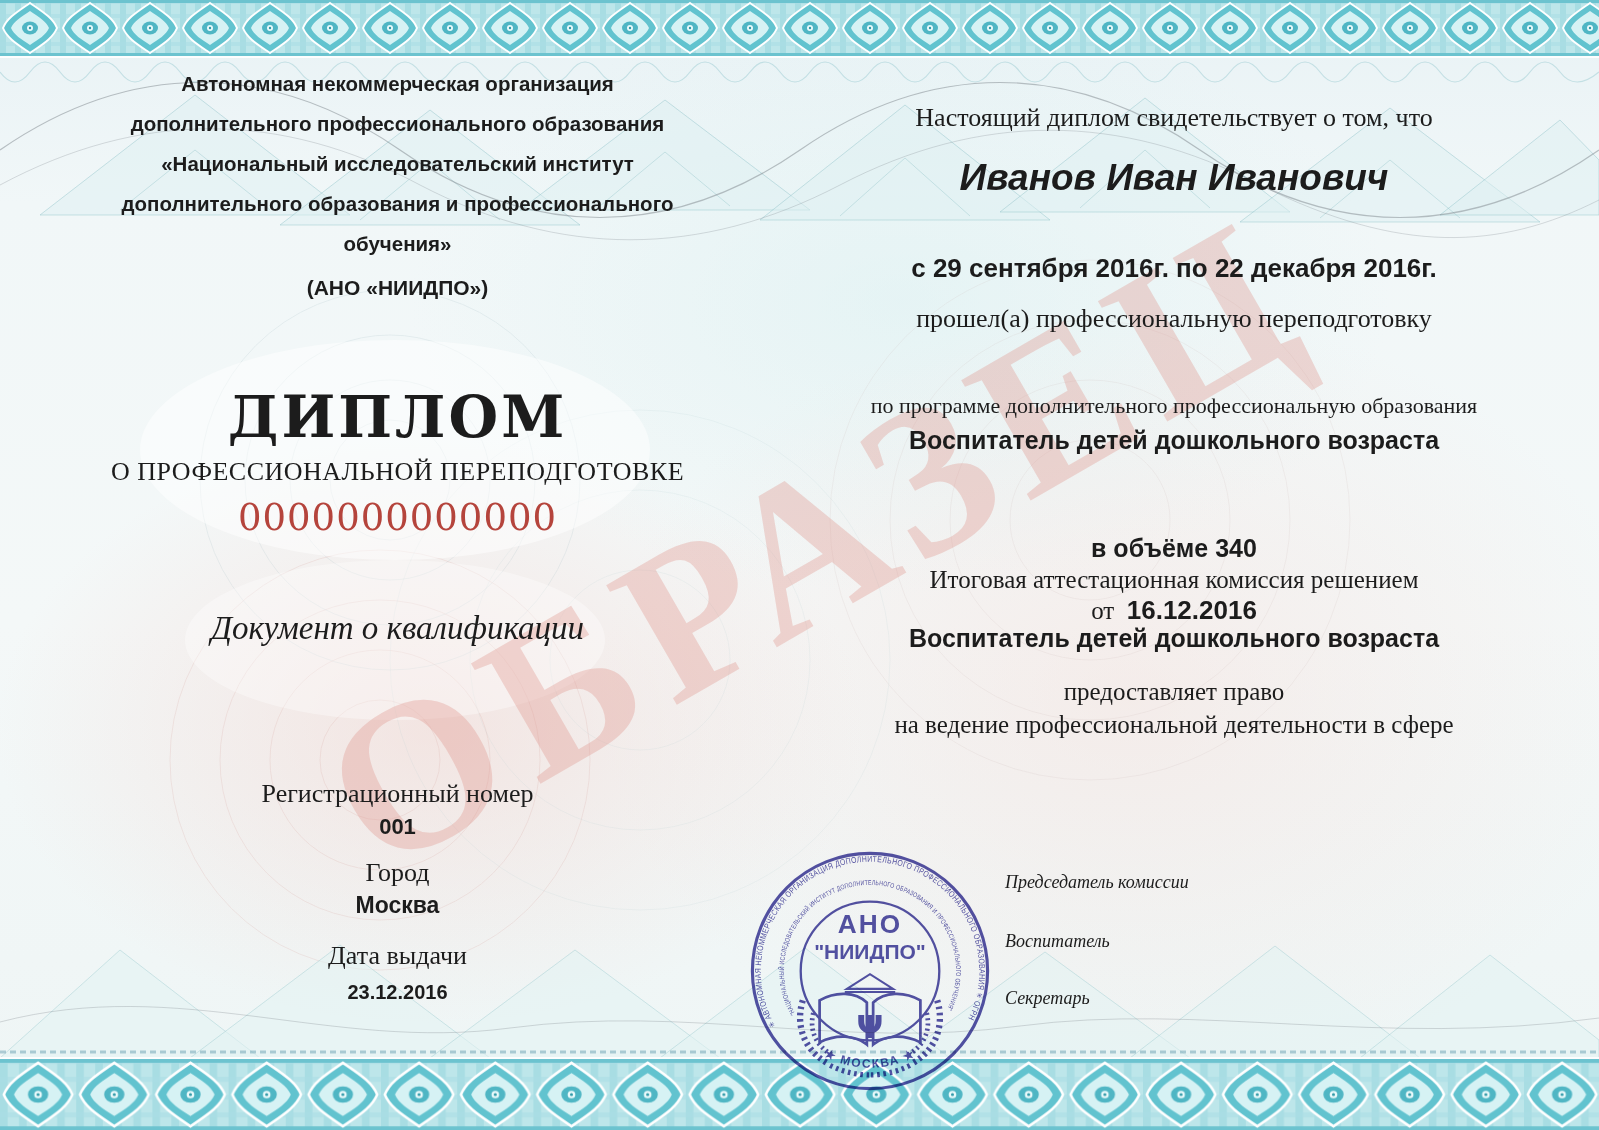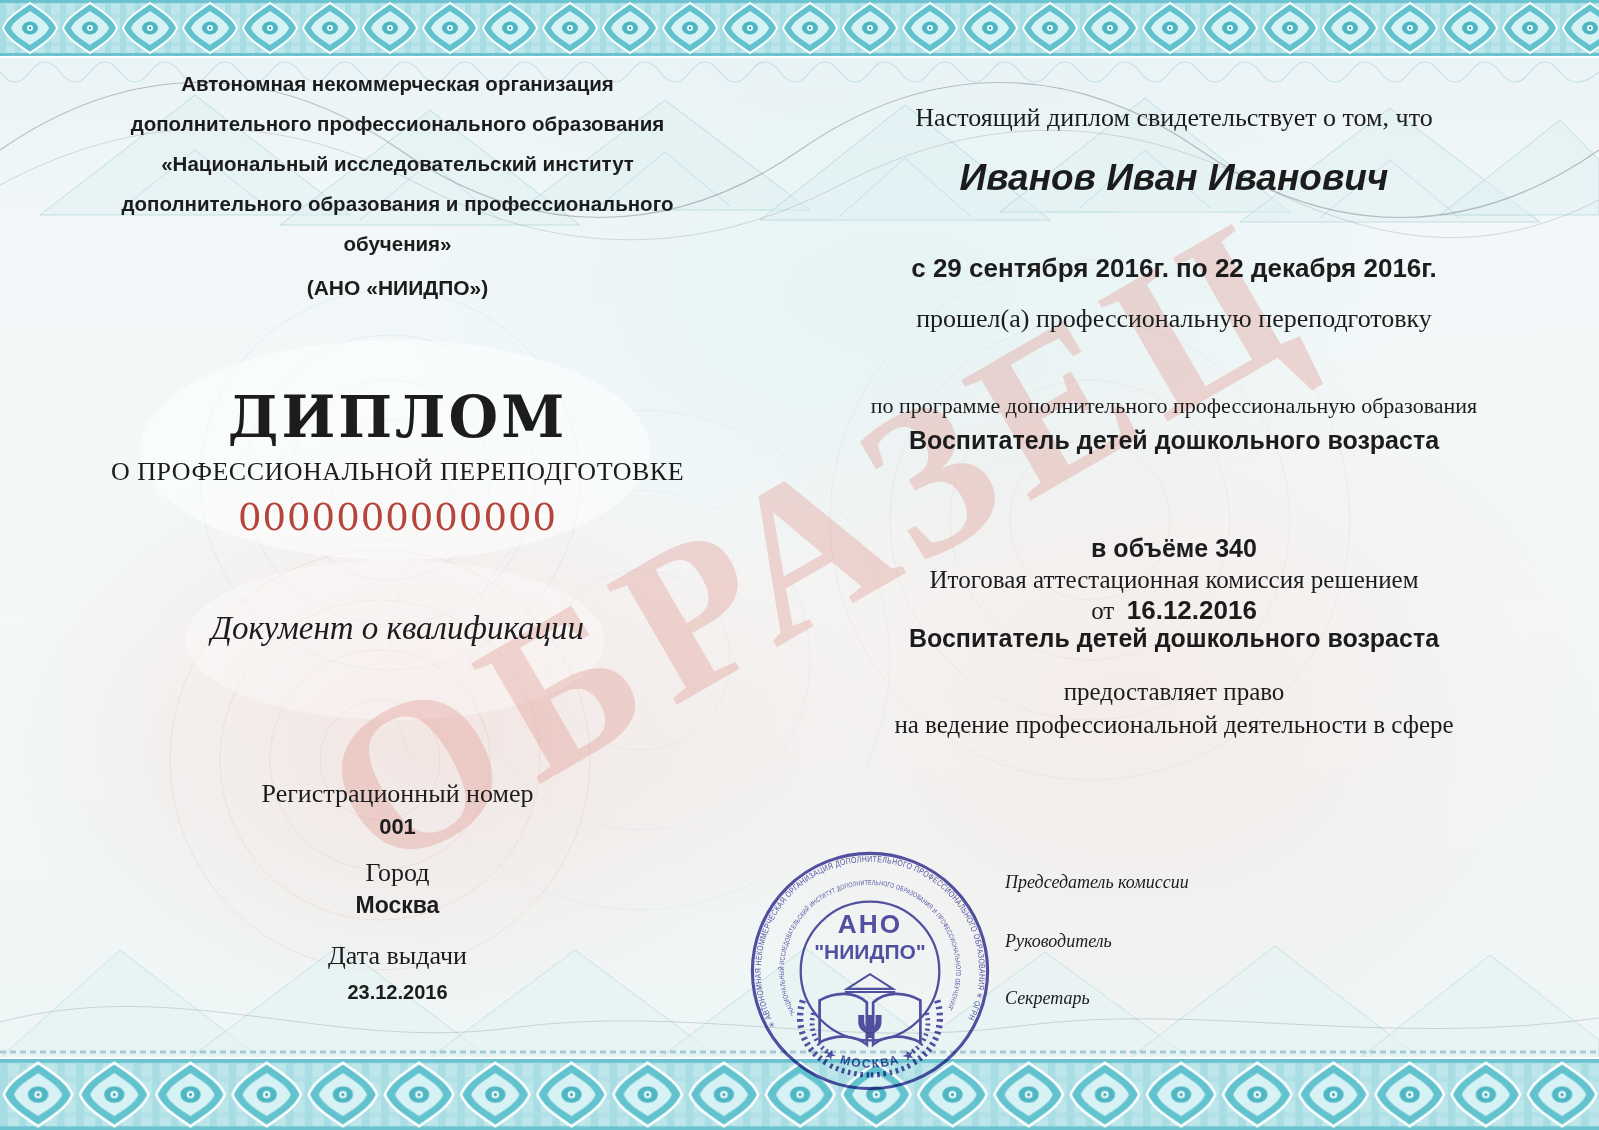--- a/index.html
+++ b/index.html
@@ -211,21 +211,21 @@
     <div class="abs decision c serif">
       <span>от</span>&nbsp;
       <span class="dt">16.12.2016</span>
     </div>
     <div class="abs qualification c sansb">Воспитатель детей дошкольного возраста</div>
     <div class="abs grants1 c serif">предоставляет право</div>
     <div class="abs grants2 c serif">на ведение профессиональной деятельности в сфере</div>
   </div>
 
   <div class="abs sig sig1 serif ital content">Председатель комиссии</div>
-  <div class="abs sig sig2 serif ital content">Руководитель</div>
+  <div class="abs sig sig2 serif ital content">Воспитатель</div>
   <div class="abs sig sig3 serif ital content">Секретарь</div>
 
   <div class="abs seal-box nosel">
     <svg width="252" height="252" viewBox="0 0 240 240" xmlns="http://www.w3.org/2000/svg">
       <defs>
         <path id="ringOuter" d="M30,172 A104,104 0 1 1 210,172"></path>
         <path id="ringInner" d="M49,161 A82,82 0 1 1 191,161"></path>
         <path id="cityArc" d="M81,203.4 A92,92 0 0 0 159,203.4"></path>
       </defs>
       <g stroke="#3e3b9b" fill="none">

